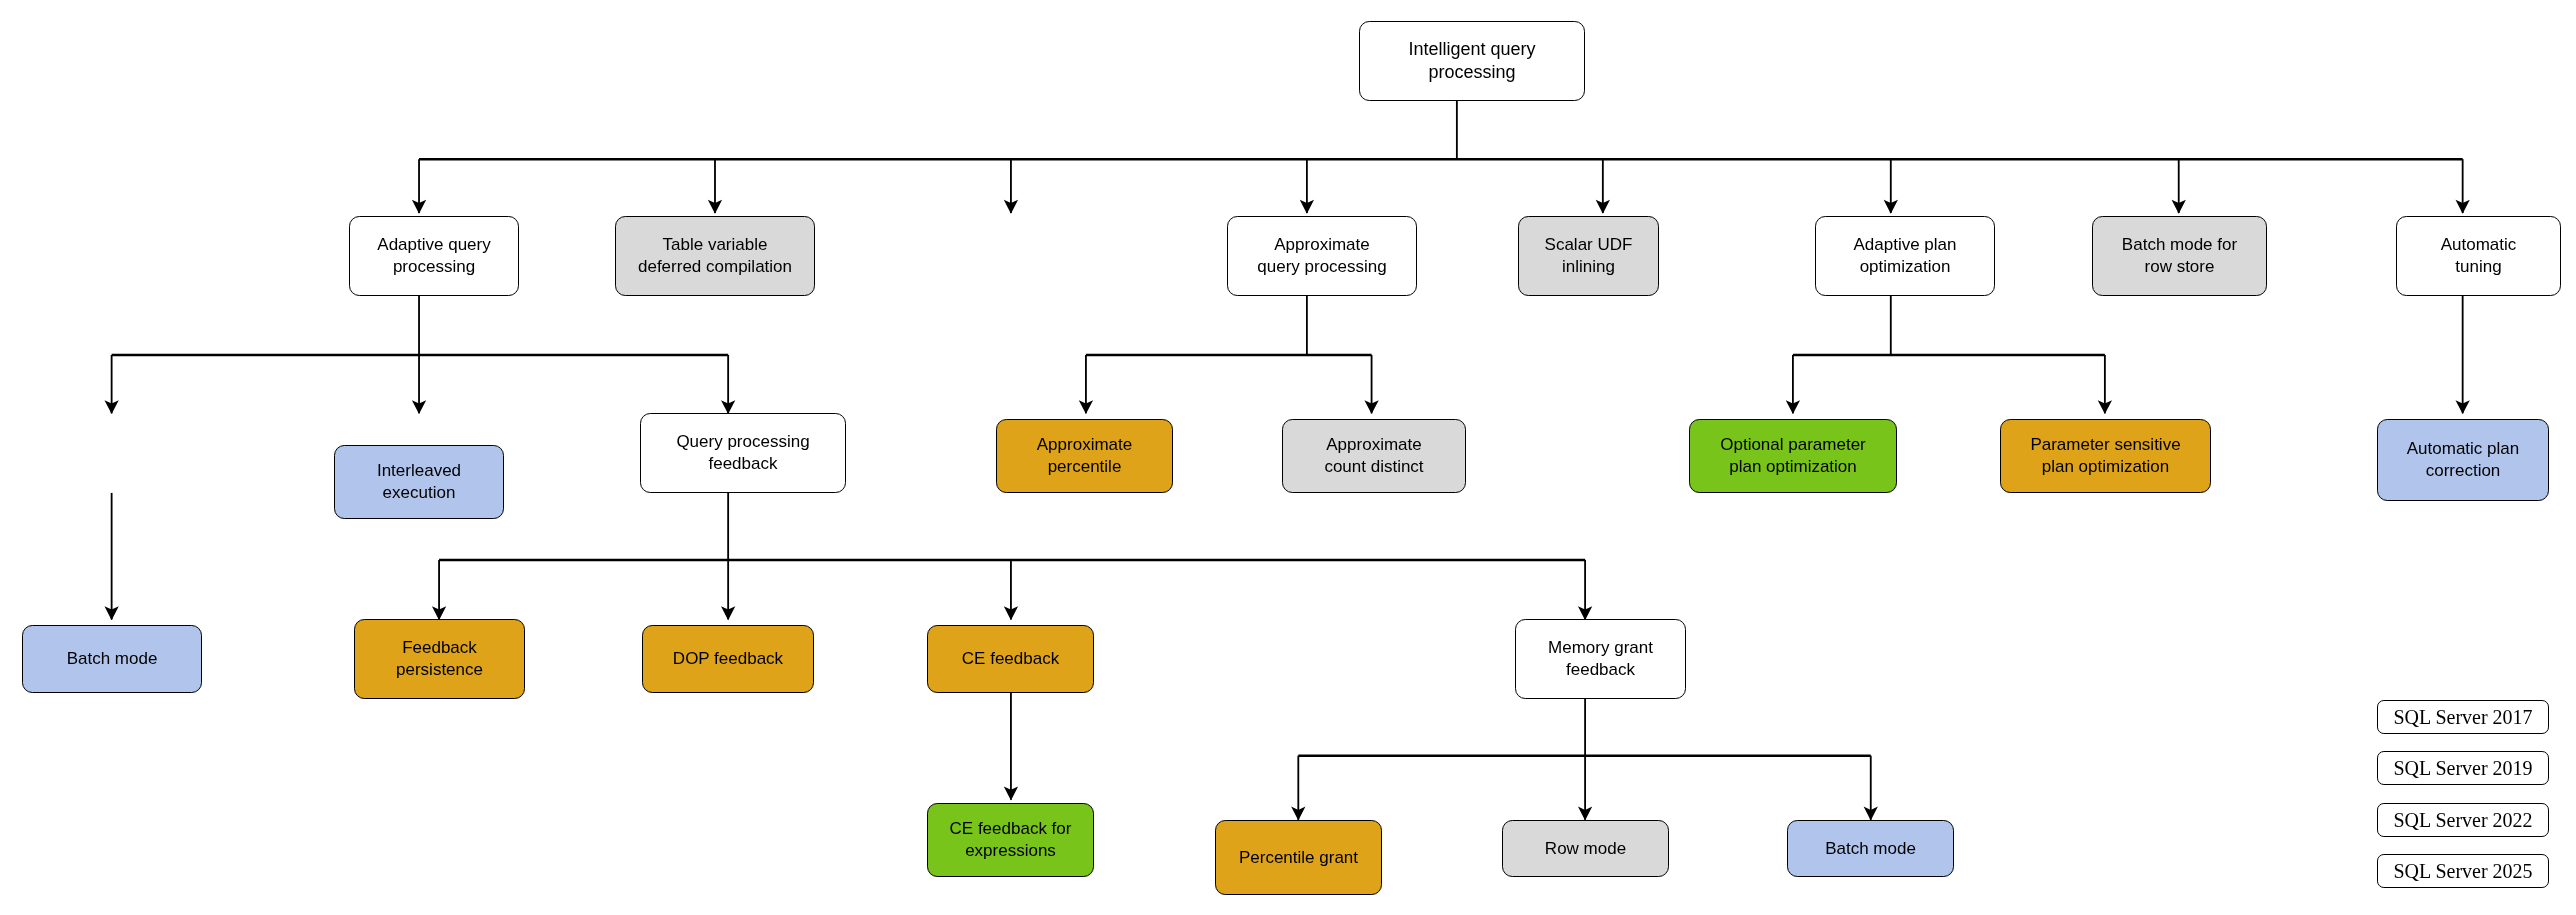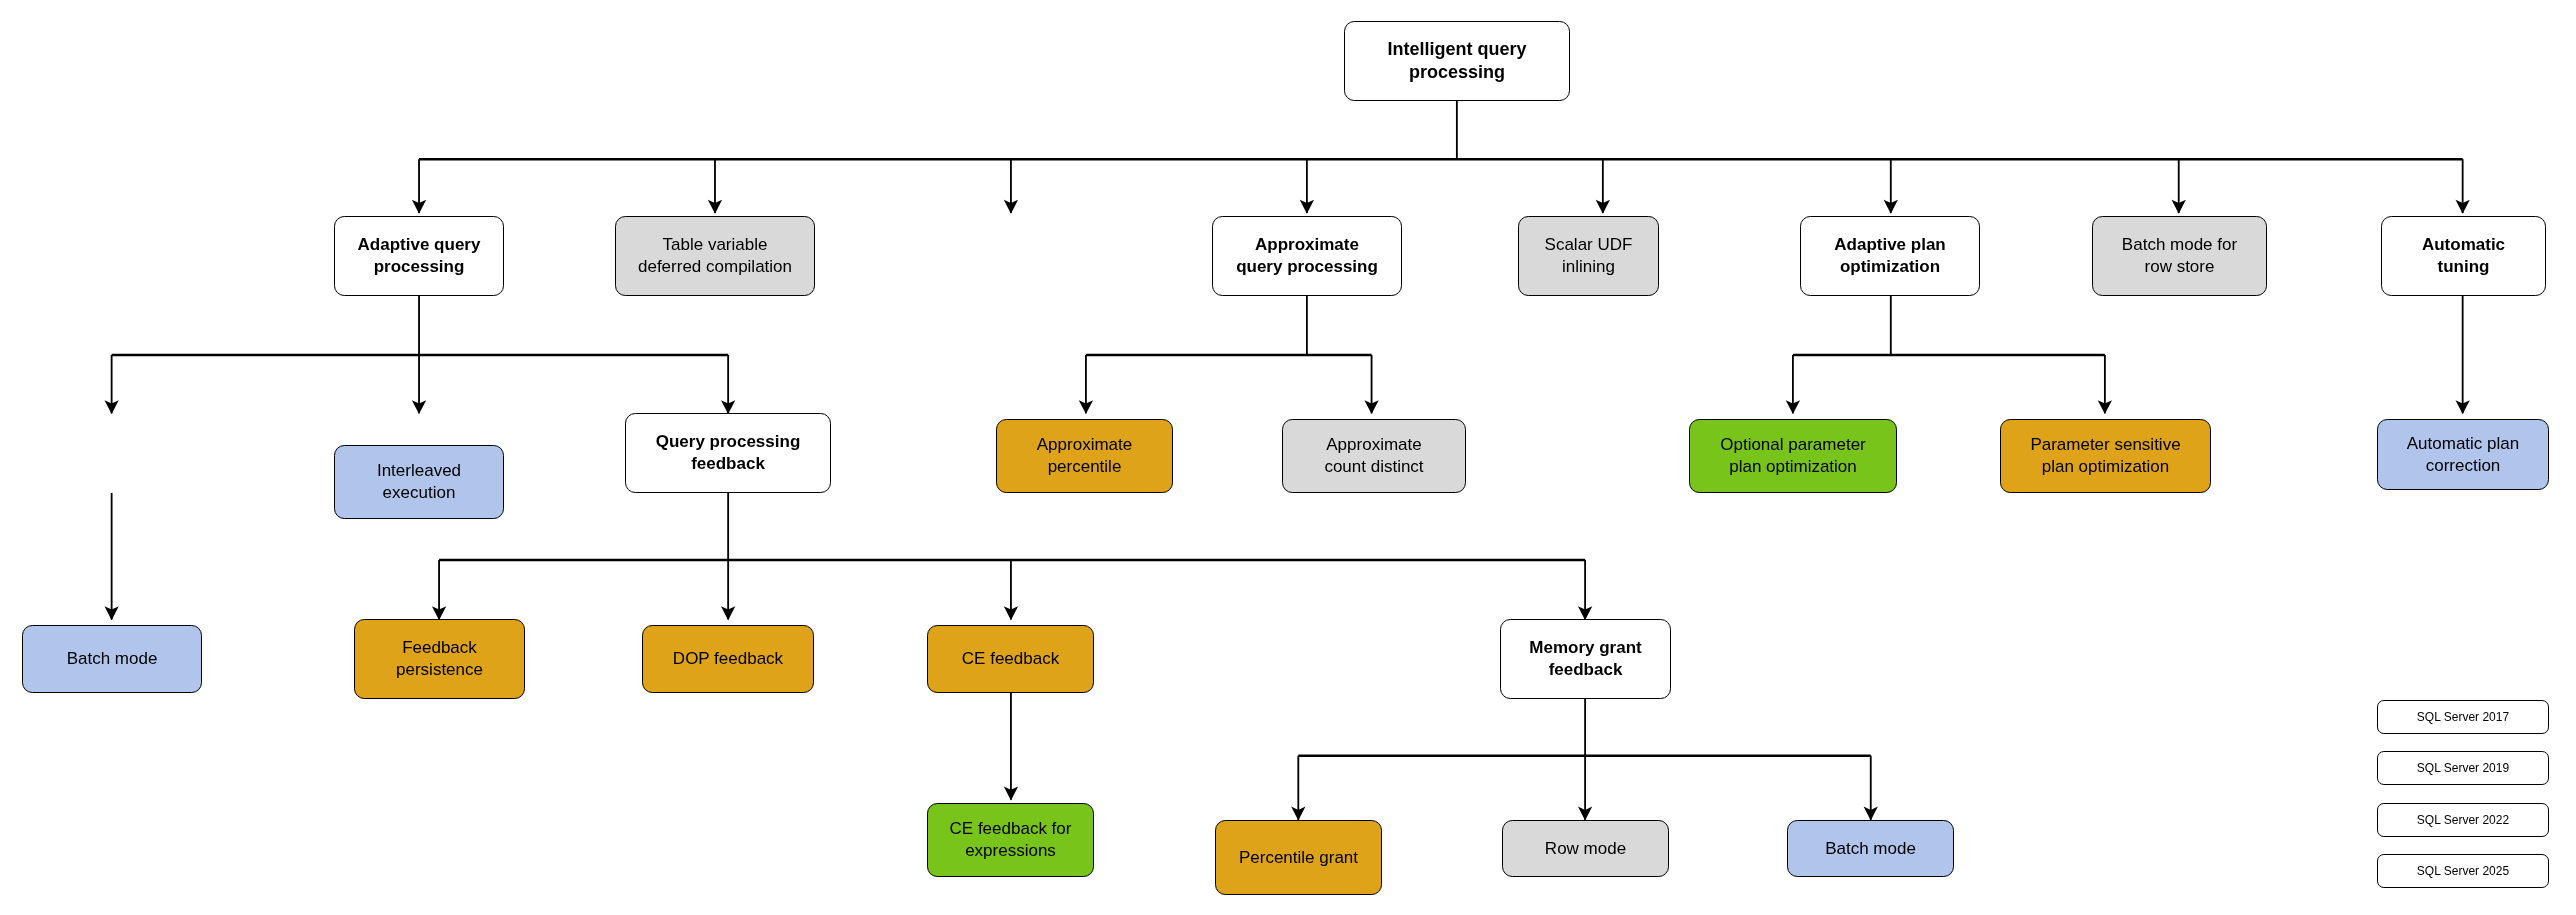--- a/index.html
+++ b/index.html
@@ -39,32 +39,32 @@
     line-height: 1.28;
     padding: 2.3px 5.7px;
     white-space: pre-line;
     z-index: 2;
   }
   .node.root { font-weight: bold; font-size: 18px; }
   .node.v2017 { background: #b0c4ec; }
   .node.v2019 { background: #d9d9d9; }
   .node.v2022 { background: #dea319; }
   .node.v2025 { background: #78c41a; }
-  .node.plain { background: #ffffff; font-weight: bold; }
+  .node.plain { background: #ffffff; font-weight: normal; margin-left: 15px; }
   .legend-item {
     position: absolute;
     box-sizing: border-box;
     border: 1.7px solid #000000;
     border-radius: 6.9px;
     display: flex;
     align-items: center;
     justify-content: center;
-    font-size: 12px;
+    font-size: 20px;
     color: #000000;
-    font-family: Liberation Sans, sans-serif;
+    font-family: Liberation Serif, serif;
     z-index: 2;
   }
 </style>
 </head>
 <body>
 
 <div id="canvas">
 
   <svg id="connectors" viewBox="0 0 4500 1600">
     <defs>
@@ -160,21 +160,21 @@
 
   <div class="node v2019" style="left:1282px; top:419px; width:184px; height:74px;">Approximate
 count distinct</div>
 
   <div class="node v2025" style="left:1689px; top:419px; width:208px; height:74px;">Optional parameter
 plan optimization</div>
 
   <div class="node v2022" style="left:2000px; top:419px; width:211px; height:74px;">Parameter sensitive
 plan optimization</div>
 
-  <div class="node v2017" style="left:2377px; top:419px; width:172px; height:71px;">Automatic plan
+  <div class="node v2017" style="left:2377px; top:419px; width:172px; height:82px;">Automatic plan
 correction</div>
 
   <div class="node v2017" style="left:22px; top:625px; width:180px; height:68px;">Batch mode</div>
 
   <div class="node v2022" style="left:354px; top:619px; width:171px; height:80px;">Feedback
 persistence</div>
 
   <div class="node v2022" style="left:642px; top:625px; width:172px; height:68px;">DOP feedback</div>
 
   <div class="node v2022" style="left:927px; top:625px; width:167px; height:68px;">CE feedback</div>

